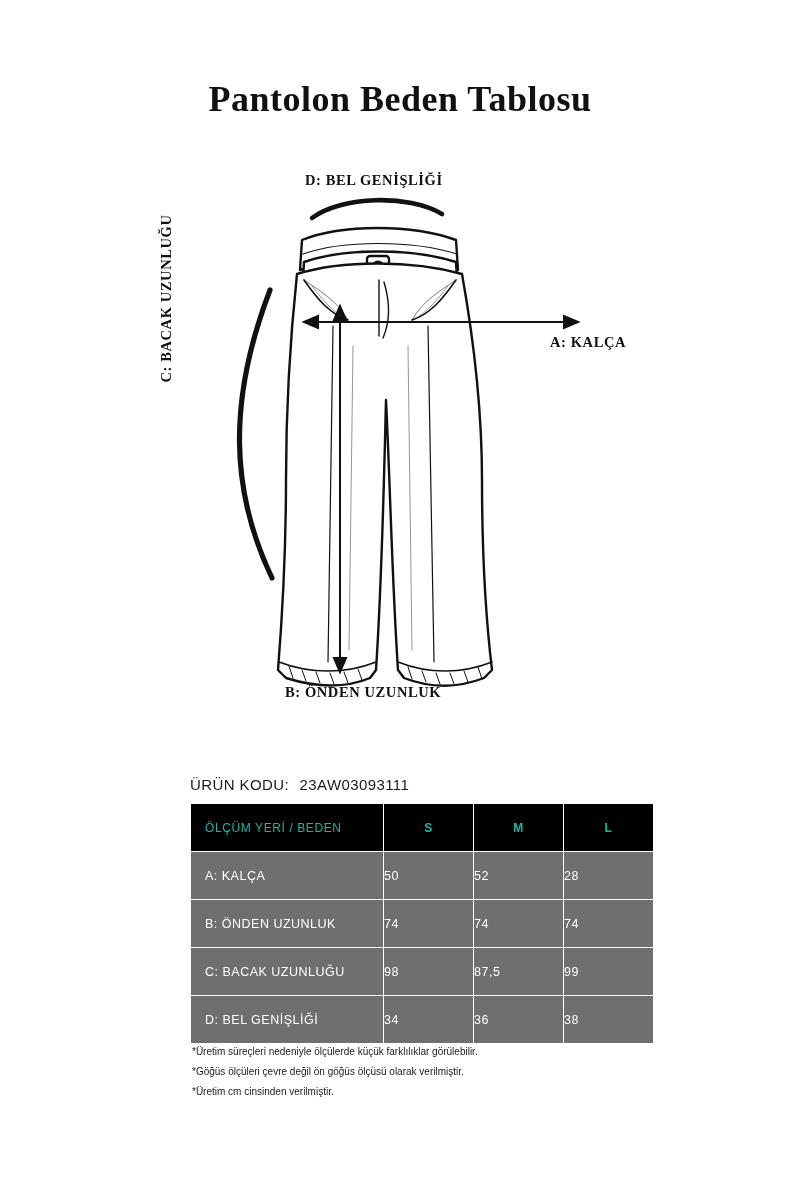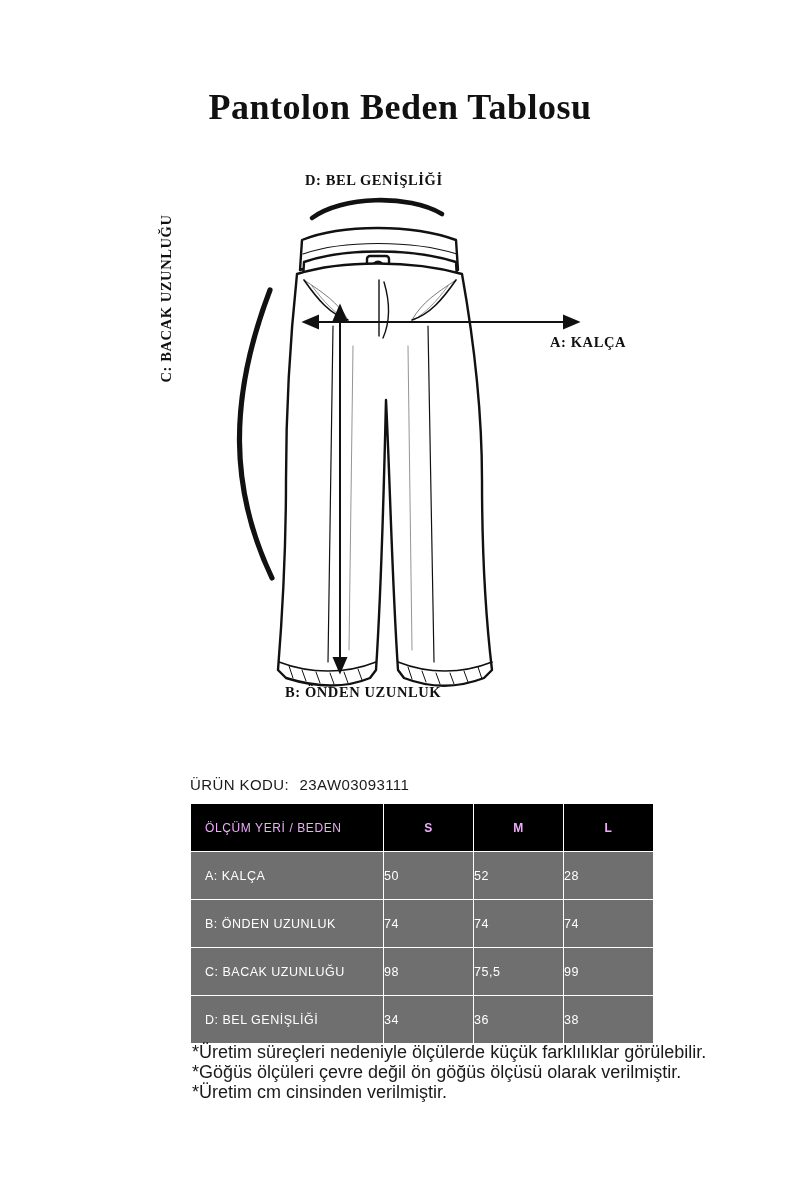--- a/index.html
+++ b/index.html
@@ -12,21 +12,21 @@
     height: 1200px;
     position: relative;
     font-family: "Liberation Sans", sans-serif;
     color: #1a1a1a;
     overflow: hidden;
   }
 
   
   .page-title {
     position: absolute;
-    top: 86px;
+    top: 78px;
     left: 0;
     width: 800px;
     text-align: center;
     font-family: "Liberation Serif", serif;
     font-size: 36px;
     font-weight: bold;
     letter-spacing: 0.5px;
     color: #111111;
   }
 
@@ -86,21 +86,21 @@
     font-size: 12.5px;
   }
   .size-table th, .size-table td {
     border: 1px solid #ffffff;
     height: 47px;
     padding: 0 0 0 0;
     font-weight: normal;
   }
   .size-table thead th {
     background: #000000;
-    color: #f0abfc;
+    color: #14b8a6;
     font-size: 12px;
     letter-spacing: 0.6px;
   }
   .size-table thead th.col-head {
     text-align: left;
     padding-left: 14px;
     width: 178px;
   }
   .size-table thead th.size-head {
     text-align: center;
@@ -119,21 +119,21 @@
   .size-table tbody td.val {
     text-align: left;
   }
 
   
   .notes {
     position: absolute;
     top: 1042px;
     left: 192px;
     width: 520px;
-    font-size: 18px;
+    font-size: 10px;
     line-height: 20px;
     color: #1a1a1a;
   }
   .notes div { white-space: nowrap; }
 </style>
 </head>
 <body>
 
 <div class="page-title">Pantolon Beden Tablosu</div>
 
@@ -251,21 +251,21 @@
     </tr>
     <tr>
       <td class="row-head">B: ÖNDEN UZUNLUK</td>
       <td class="val">74</td>
       <td class="val">74</td>
       <td class="val">74</td>
     </tr>
     <tr>
       <td class="row-head">C: BACAK UZUNLUĞU</td>
       <td class="val">98</td>
-      <td class="val">75,5</td>
+      <td class="val">87,5</td>
       <td class="val">99</td>
     </tr>
     <tr>
       <td class="row-head">D: BEL GENİŞLİĞİ</td>
       <td class="val">34</td>
       <td class="val">36</td>
       <td class="val">38</td>
     </tr>
   </tbody>
 </table>

